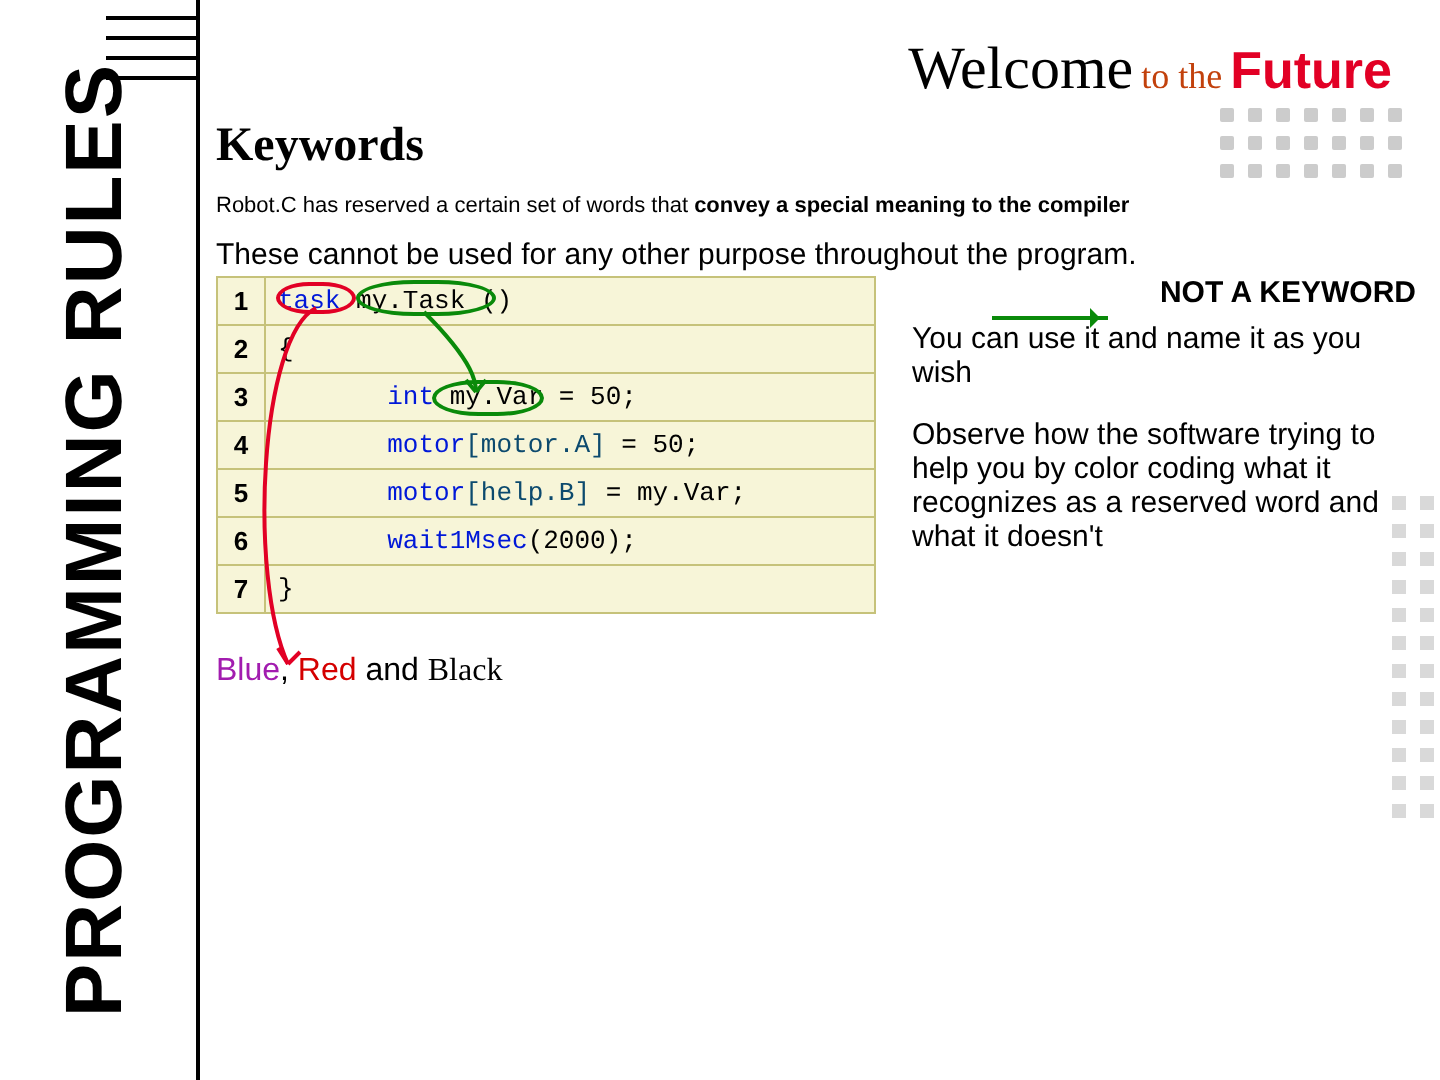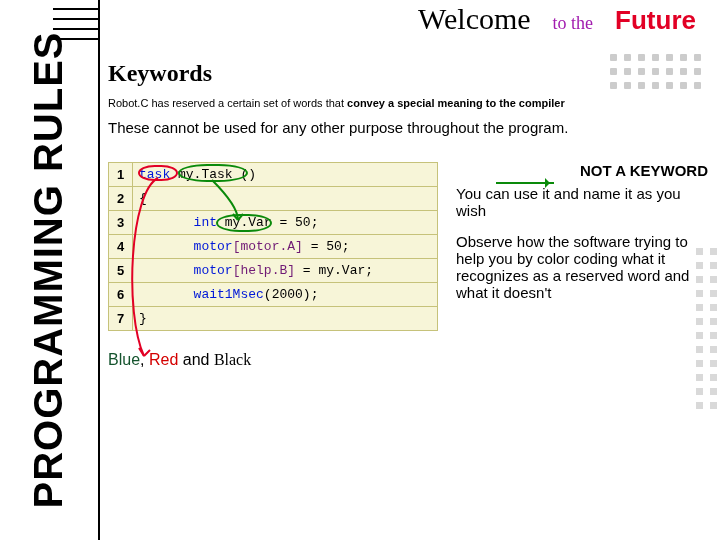--- a/index.html
+++ b/index.html
@@ -26,31 +26,31 @@
     position: absolute;
     left: 48px; top: 270px;
     transform: translate(-50%, -50%) rotate(-90deg);
     white-space: nowrap;
     font-size: 40px;
     font-weight: bold;
     letter-spacing: 1px;
   }
   .header {
     position: absolute;
-    right: 24px; top: 2px;
+    right: 24px; top: 18px;
     display: flex; align-items: baseline;
-    gap: 22px;
+    gap: 4px;
   }
   .welcome-script {
     font-family: "Brush Script MT", cursive;
     font-size: 30px; color: #000;
   }
   .welcome-to {
     font-family: "Brush Script MT", cursive;
-    font-size: 18px; color: #a21caf;
+    font-size: 18px; color: #c2410c;
   }
   .future-text {
     font-weight: bold; font-size: 26px; color: #e20025;
     font-family: Liberation Sans, sans-serif;
   }
   .dotgrid {
     position: absolute; right: 16px; top: 54px;
     display: grid;
     grid-template-columns: repeat(7, 10px);
     grid-template-rows: repeat(3, 10px);
@@ -74,21 +74,21 @@
     position: absolute;
     left: 108px; top: 60px; right: 12px; bottom: 8px;
   }
   .slide-title {
     font-size: 24px; font-weight: bold;
     margin-bottom: 10px;
     font-family: Liberation Serif, serif;
   }
   .intro1 { font-size: 11px; margin-bottom: 10px; }
   .intro1 .strong { font-weight: bold; }
-  .intro2 { font-size: 15px; margin-bottom: 26px; }
+  .intro2 { font-size: 15px; margin-bottom: 2px; }
   .main-row { display: flex; gap: 18px; }
   .codewrap { flex: 0 0 330px; position: relative; }
   .codetbl {
     border-collapse: collapse;
     width: 100%;
     background: #f7f5d8;
     border: 1px solid #c6c27a;
     font-size: 13px;
   }
   .codetbl td {
@@ -100,21 +100,21 @@
     width: 24px; text-align: center; background: #f7f5d8;
     font-weight: bold;
     font-family: Arial, sans-serif;
   }
   .codetbl td.code {
     font-family: "Courier New", monospace;
     white-space: pre;
     margin-top: 42px;
   }
   .kw-blue { color: #0018d8; }
-  .kw-red { color: #701a75; }
+  .kw-red { color: #0c4a6e; }
   .kw-black { color: #000; }
   .circle-task {
     position: absolute;
     left: 30px; top: 3px;
     width: 40px; height: 16px;
     border: 2px solid #e20025;
     border-radius: 50%/60%;
     pointer-events: none;
   }
   .circle-mytask {
@@ -154,21 +154,21 @@
     content: ""; position: absolute;
     right: -1px; top: -4px;
     border: 5px solid transparent;
     border-left-color: #0a8a0a;
   }
   .bottom-row {
     display: flex; gap: 20px; margin-top: 20px;
   }
   .btm-left { flex: 0 0 310px; font-size: 15px; }
   .btm-right { flex: 1; font-size: 16px; }
-  .c-blue { color: #14532d; }
+  .c-blue { color: #a21caf; }
   .c-red { color: #d40000; }
   .c-black { color: #000; font-family: Liberation Serif, serif; }
 </style>
 </head>
 <body>
 
 <div class="vbar">
   <div class="vbar-tick" style="top:8px"></div>
   <div class="vbar-tick" style="top:18px"></div>
   <div class="vbar-tick" style="top:28px"></div>

